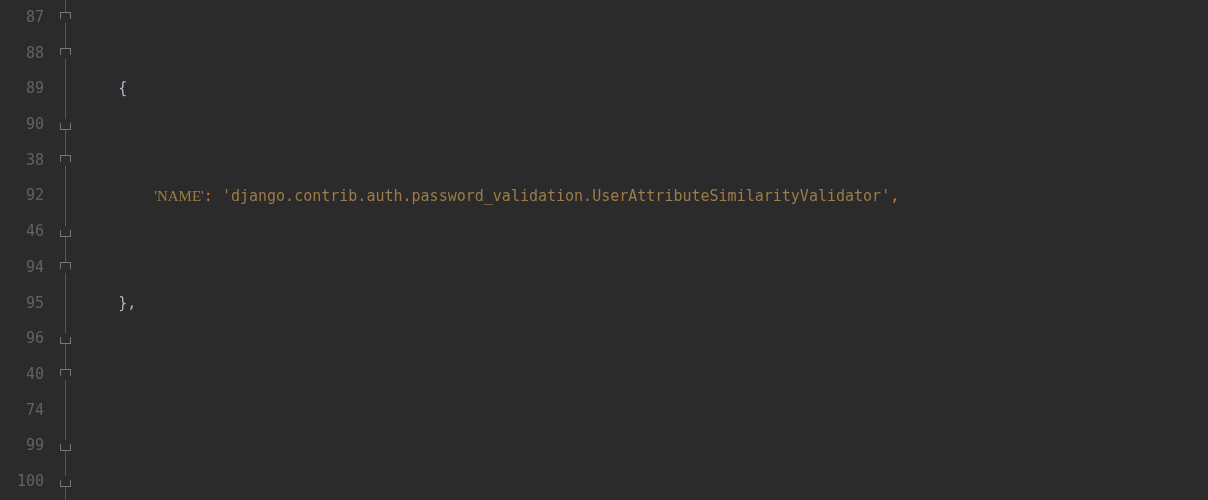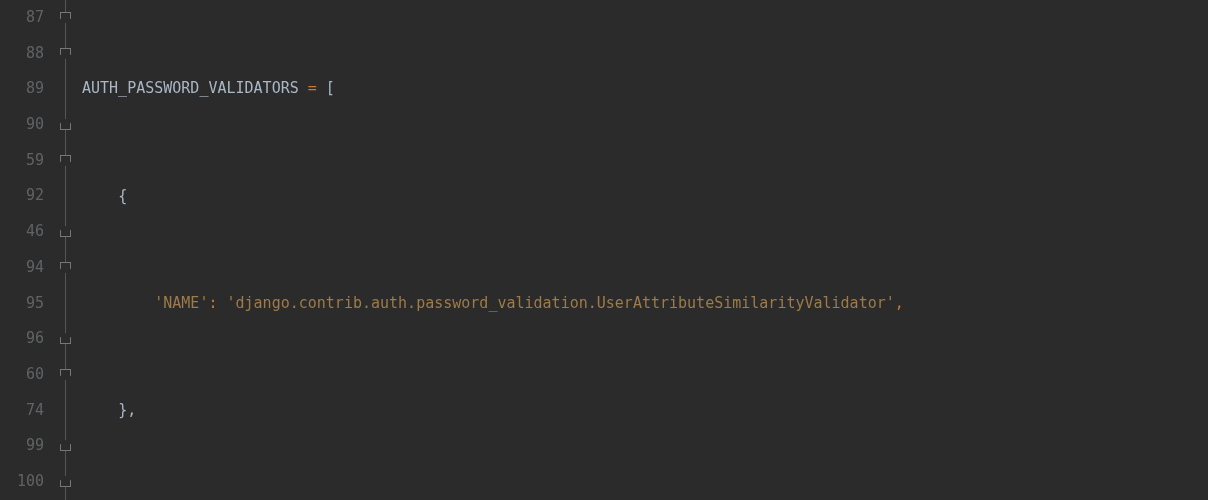--- a/index.html
+++ b/index.html
@@ -52,61 +52,60 @@
   .fold-mark.open { clip-path: polygon(0 0, 100% 0, 100% 60%, 50% 100%, 0 60%); border-bottom: none; }
   .fold-mark.close { clip-path: polygon(0 40%, 50% 0, 100% 40%, 100% 100%, 0 100%); border-top: none; }
   .code {
     padding-left: 6px;
     white-space: pre;
   }
   .code .row { height: 35.7px; display: block; }
   .tok-var { color: #a9b7c6; }
   .tok-op  { color: #cc7832; }
   .tok-punct { color: #cc7832; }
-  .tok-key { color: #9e7b47; }
+  .tok-key { color: #9e7b47; font-family: Liberation Serif, serif; }
   .tok-str { color: #9e7b47; margin-top: 29px; }
   .tok-brace { color: #a9b7c6; }
 </style>
 </head>
 <body>
 
 <div class="editor">
   <div class="gutter" id="gutter">
       <div>87</div>
       <div>88</div>
       <div>89</div>
       <div>90</div>
-      <div>59</div>
+      <div>38</div>
       <div>92</div>
       <div>46</div>
       <div>94</div>
       <div>95</div>
       <div>96</div>
-      <div>60</div>
+      <div>40</div>
       <div>74</div>
       <div>99</div>
       <div>100</div>
     </div>
 
   <div class="fold-gutter">
     <div class="fold-line"></div>
     <div class="fold-mark open" style="top:12px;"></div>
     <div class="fold-mark open" style="top:48px;"></div>
     <div class="fold-mark close" style="top:119px;"></div>
     <div class="fold-mark open" style="top:155px;"></div>
     <div class="fold-mark close" style="top:226px;"></div>
     <div class="fold-mark open" style="top:262px;"></div>
     <div class="fold-mark close" style="top:333px;"></div>
     <div class="fold-mark open" style="top:369px;"></div>
     <div class="fold-mark close" style="top:440px;"></div>
     <div class="fold-mark close" style="top:476px;"></div>
   </div>
 
   <div class="code">
-    <span class="row"><span class="tok-var">AUTH_PASSWORD_VALIDATORS</span> <span class="tok-op">=</span> <span class="tok-brace">[</span></span>
     <span class="row">    <span class="tok-brace">{</span></span>
     <span class="row">        <span class="tok-key">'NAME'</span><span class="tok-punct">:</span> <span class="tok-str">'django.contrib.auth.password_validation.UserAttributeSimilarityValidator'</span><span class="tok-punct">,</span></span>
     <span class="row">    <span class="tok-brace">},</span></span>
     <span class="row">    </span>
     
     
     
     
     
     

